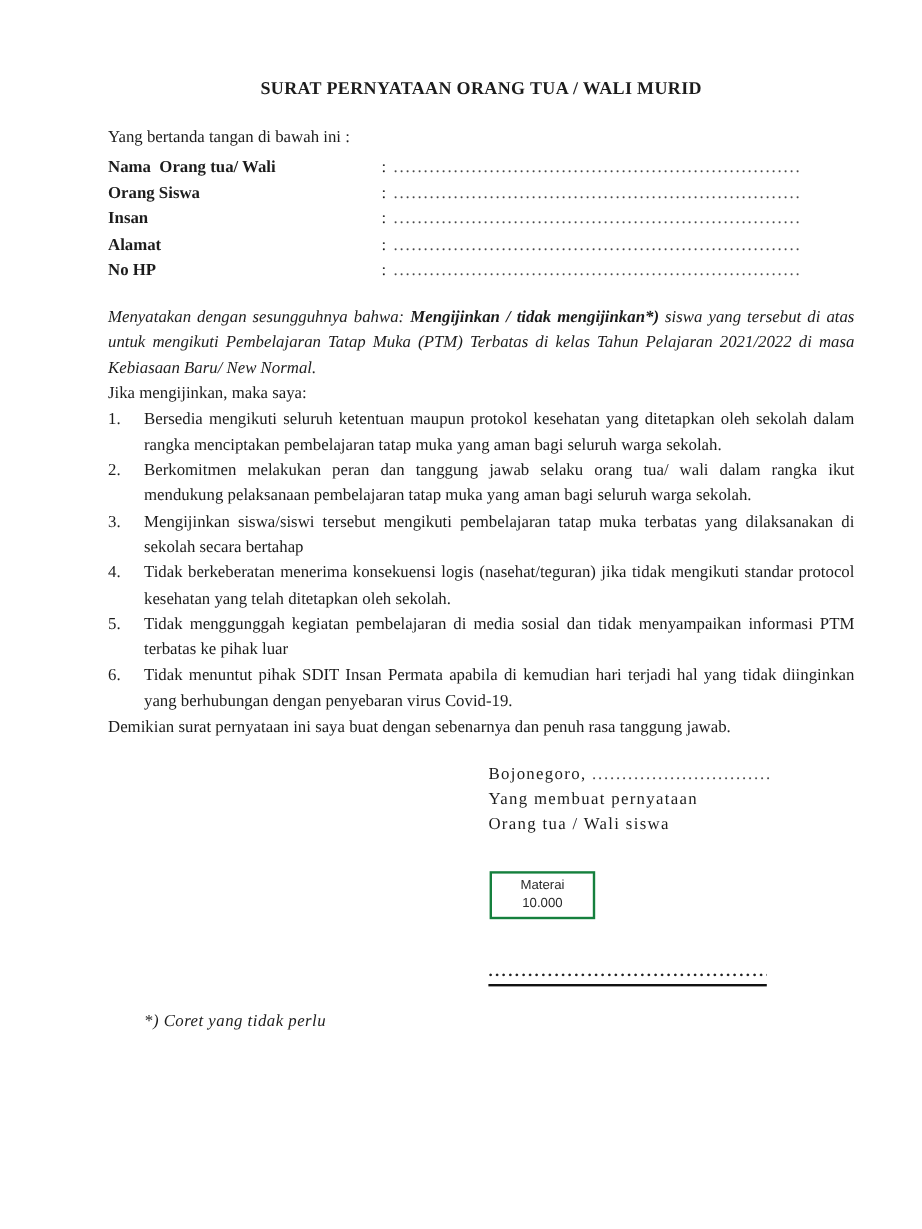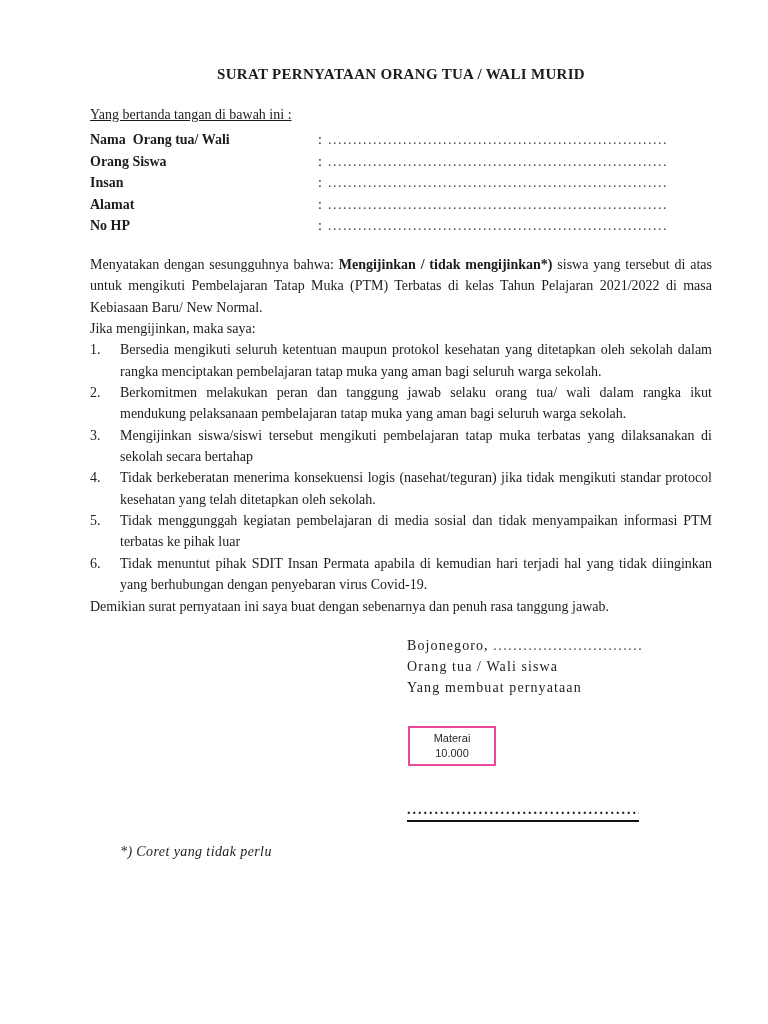--- a/index.html
+++ b/index.html
@@ -8,49 +8,49 @@
     width:768px;height:1024px;
     background:#ffffff;
     font-family:"Liberation Serif", serif;
     color:#1c1c1c;
     overflow:hidden;
   }
   .title{
     position:absolute;left:90px;top:66px;width:622px;
     text-align:center;font-weight:bold;font-size:15px;letter-spacing:0.3px;
   }
-  .intro{position:absolute;left:90px;top:107px;font-size:14px;text-decoration:underline;}
+  .intro{position:absolute;left:90px;top:107px;font-size:14px;}
   .fields{position:absolute;left:90px;top:129px;width:622px;font-size:14px;}
   .field-row{height:21.5px;line-height:21.5px;white-space:nowrap;overflow:hidden;}
   .field-label{display:inline-block;width:228px;white-space:pre;vertical-align:top;font-weight:bold;}
   .field-colon{display:inline-block;width:10px;vertical-align:top;}
   .dots{
     display:inline-block;overflow:hidden;white-space:nowrap;vertical-align:top;
     color:#4a4a4a;letter-spacing:1.5px;
   }
   .field-dots{width:338px;}
   .body-block{
     position:absolute;left:90px;top:254px;width:622px;
     font-size:14px;line-height:21.35px;
   }
   .body-block p{margin:0;}
-  .statement{text-align:justify;}
+  .statement{text-align:justify;font-style:italic;}
   .closing{text-align:left;}
   .list{margin:0;}
   .list-item{display:flex;}
   .li-num{width:30px;flex:none;}
   .li-text{flex:1;text-align:justify;}
   .sig-block{
     position:absolute;left:407px;top:635px;
     font-size:14px;line-height:21px;letter-spacing:1.1px;white-space:nowrap;
   }
   .date-dots{width:150px;letter-spacing:1.5px;}
   .stamp-box{
     position:absolute;left:408px;top:726px;width:84px;height:36px;
-    border:2px solid #ec4899;
+    border:2px solid #15803d;
     display:flex;flex-direction:column;align-items:center;justify-content:center;
     font-family:"Liberation Sans", sans-serif;font-size:11px;color:#2a2a2a;
     line-height:15px;
   }
   .sign-line{
     position:absolute;left:407px;top:802px;width:232px;height:18px;
     border-bottom:2px solid #111;
     overflow:hidden;white-space:nowrap;
     font-size:14px;font-weight:bold;letter-spacing:2px;color:#222;
   }
@@ -113,22 +113,22 @@
       <div class="list-item">
         <span class="li-num">6.</span>
         <span class="li-text">Tidak menuntut pihak SDIT Insan Permata apabila di kemudian hari terjadi hal yang tidak diinginkan yang berhubungan dengan penyebaran virus Covid-19.</span>
       </div>
     </div>
     <p class="closing">Demikian surat pernyataan ini saya buat dengan sebenarnya dan penuh rasa tanggung jawab.</p>
   </div>
 
   <div class="sig-block">
     <div><span>Bojonegoro, </span><span class="dots date-dots">........................................</span></div>
+    <div>Yang membuat pernyataan</div>
     <div>Orang tua / Wali siswa</div>
-    <div>Yang membuat pernyataan</div>
   </div>
 
   <div class="stamp-box">
     <div>Materai</div>
     <div>10.000</div>
   </div>
 
   <div class="sign-line">............................................................</div>
 
   <div class="footnote">*) Coret yang tidak perlu</div>

